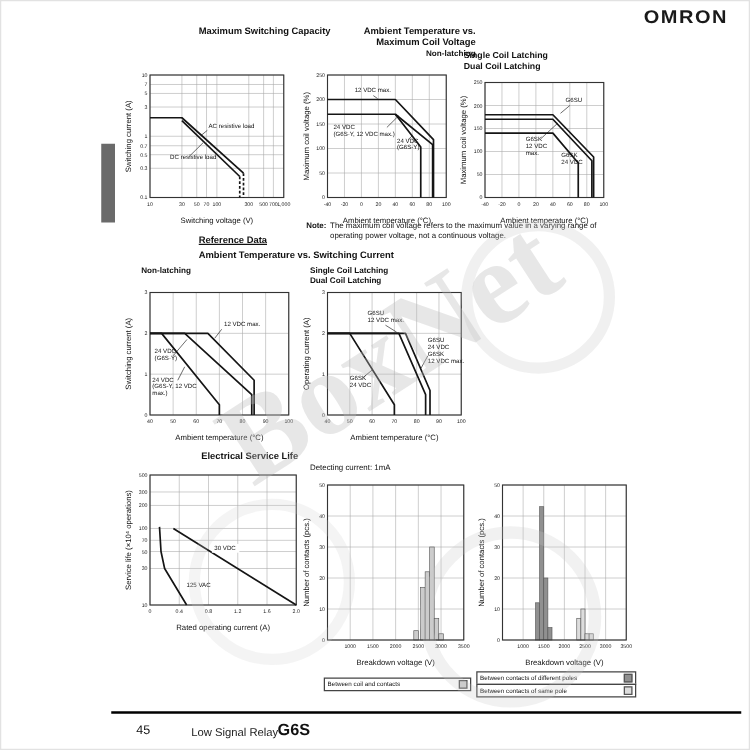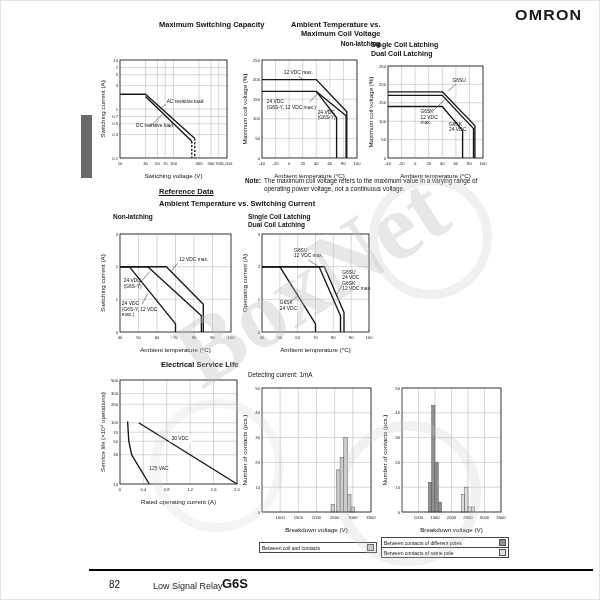--- a/index.html
+++ b/index.html
@@ -427,17 +427,17 @@
       <span>Between contacts of different poles</span>
       <span class="swatch" style="background: rgb(144, 144, 144);"></span>
     </div>
     <div class="legendbox" style="margin-top:-1px;">
       <span>Between contacts of same pole</span>
       <span class="swatch" style="background: rgb(221, 221, 221);"></span>
     </div>
   </div>
 
   <div class="abs footline" style="left:88px;top:568px;width:504px;height:2px;"></div>
-  <div class="abs pageno" style="left:108px;top:578px;">82</div>
+  <div class="abs pageno" style="left:108px;top:578px;">45</div>
   <div class="abs prodline" style="left:152px;top:580px;">Low Signal Relay</div>
   <div class="abs model" style="left:221px;top:575px;">G6S</div>
 
 </div>
 
 </body></html>

